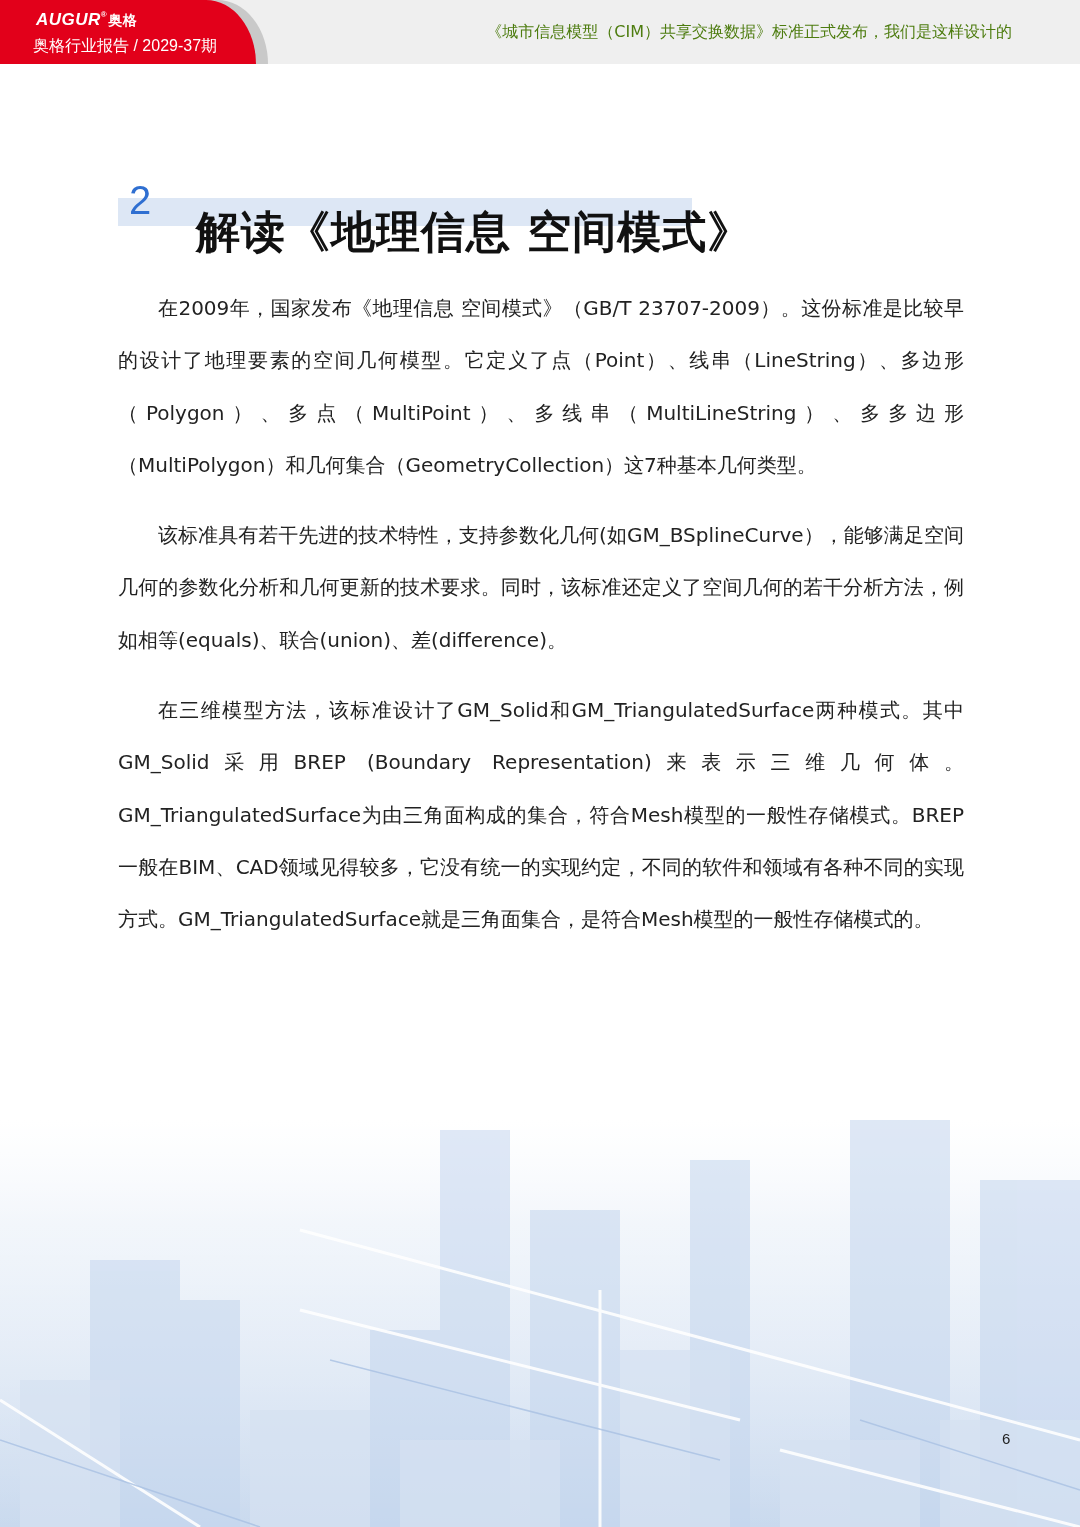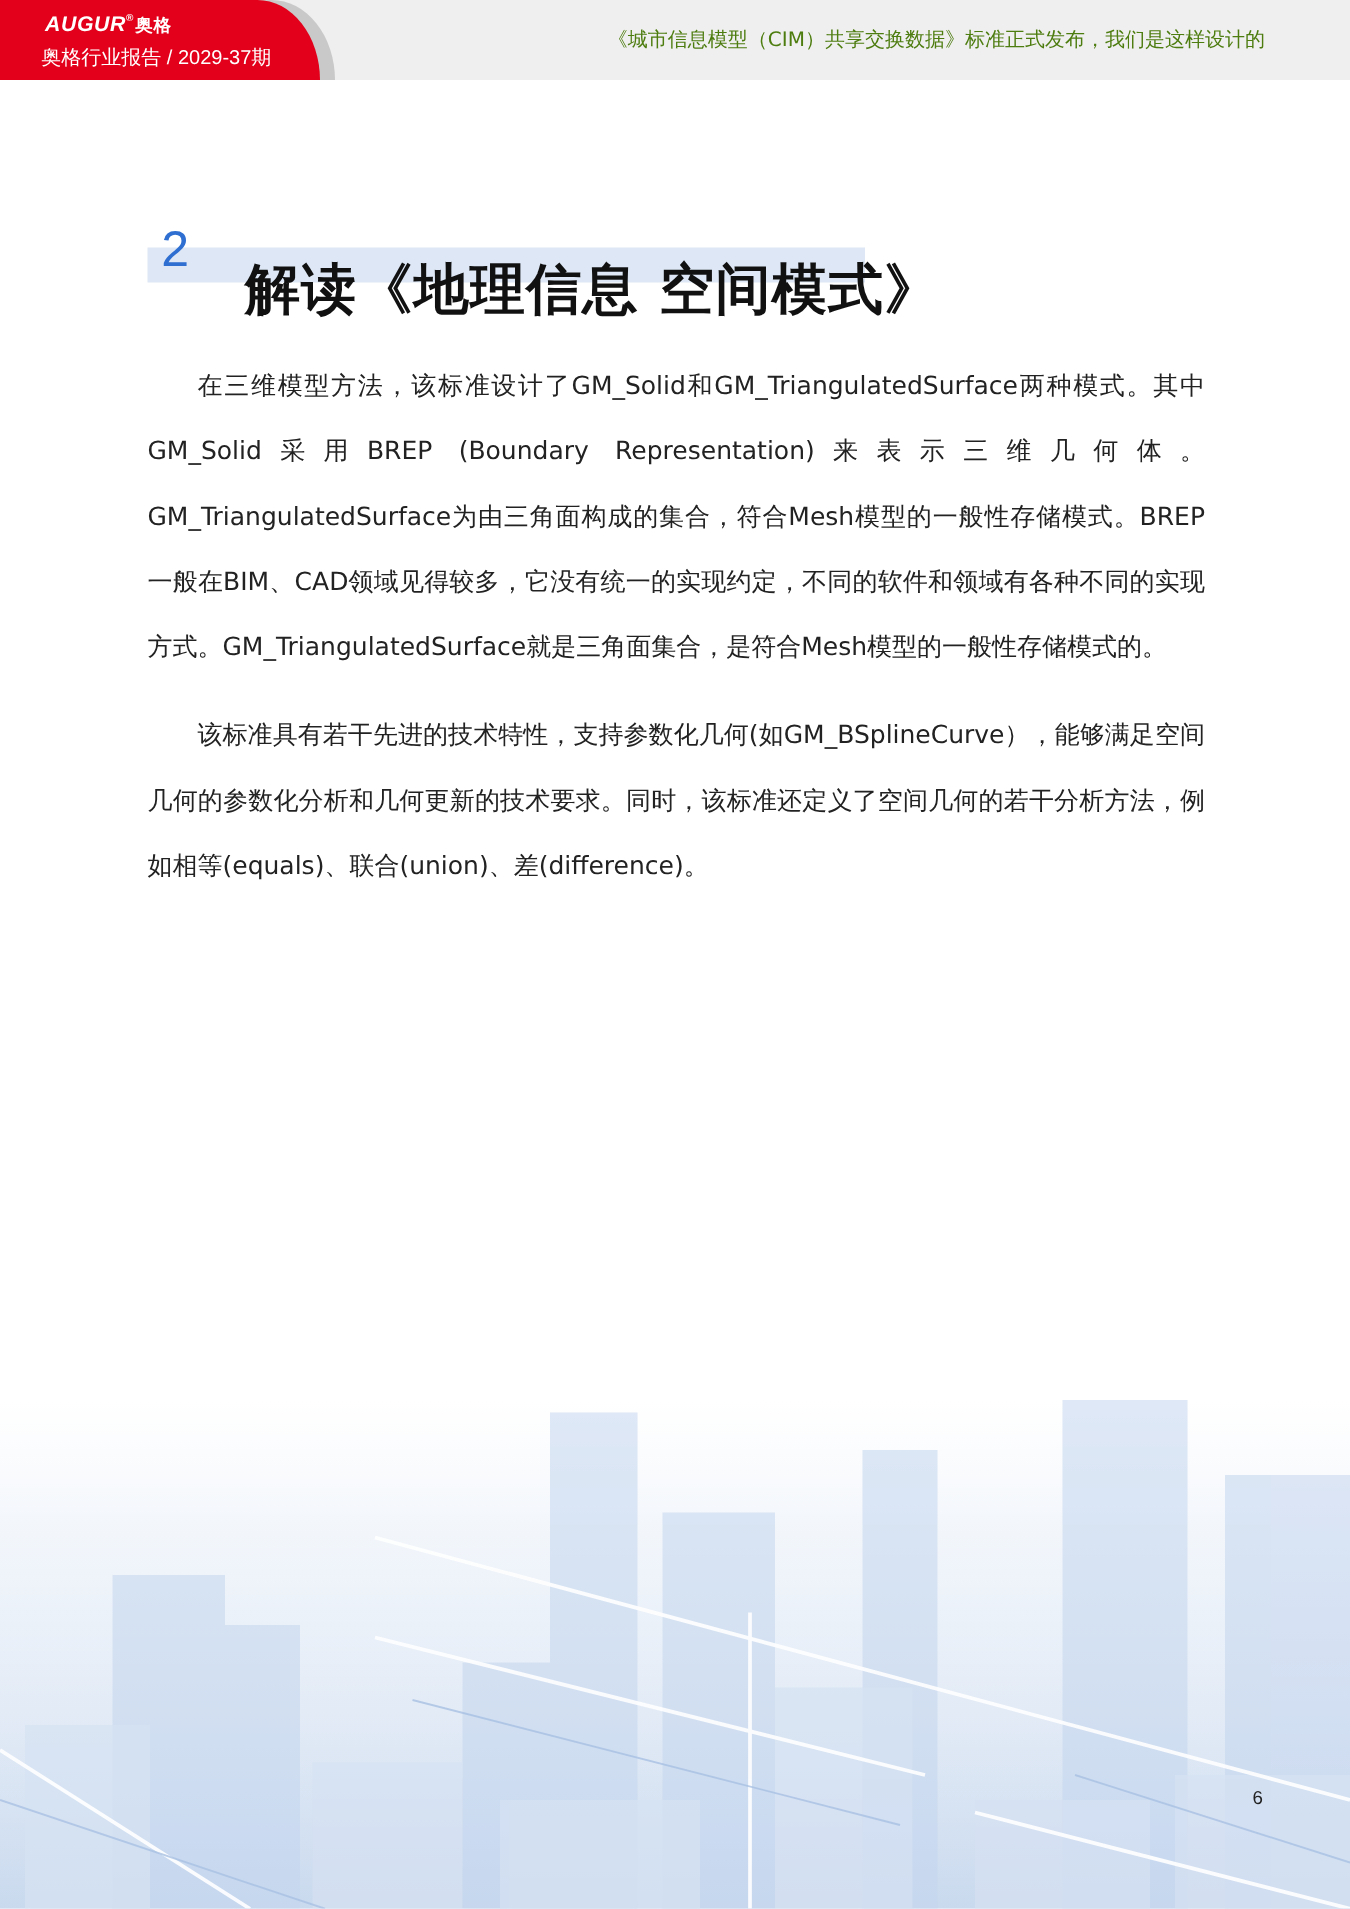--- a/index.html
+++ b/index.html
@@ -118,17 +118,18 @@
       <line x1="860" y1="300" x2="1080" y2="370"></line>
     </g>
   </svg>
 </div>
 
 <div class="title-highlight"></div>
 <div class="section-number">2</div>
 <div class="section-title">解读《地理信息  空间模式》</div>
 
 <div class="body-text">
+  <p>在2009年，国家发布《地理信息 空间模式》（GB/T 23707-2009）。这份标准是比较早的设计了地理要素的空间几何模型。它定义了点（Point）、线串（LineString）、多边形（Polygon）、多点（MultiPoint）、多线串（MultiLineString）、多多边形（MultiPolygon）和几何集合（GeometryCollection）这7种基本几何类型。</p>
+  <p>该标准具有若干先进的技术特性，支持参数化几何(如GM_BSplineCurve），能够满足空间几何的参数化分析和几何更新的技术要求。同时，该标准还定义了空间几何的若干分析方法，例如相等(equals)、联合(union)、差(difference)。</p>
   <p>在三维模型方法，该标准设计了GM_Solid和GM_TriangulatedSurface两种模式。其中GM_Solid采用BREP (Boundary Representation)来表示三维几何体。GM_TriangulatedSurface为由三角面构成的集合，符合Mesh模型的一般性存储模式。BREP一般在BIM、CAD领域见得较多，它没有统一的实现约定，不同的软件和领域有各种不同的实现方式。GM_TriangulatedSurface就是三角面集合，是符合Mesh模型的一般性存储模式的。</p>
-  <p>该标准具有若干先进的技术特性，支持参数化几何(如GM_BSplineCurve），能够满足空间几何的参数化分析和几何更新的技术要求。同时，该标准还定义了空间几何的若干分析方法，例如相等(equals)、联合(union)、差(difference)。</p>
 </div>
 
 <div class="page-number">6</div>
 
 </body></html>

